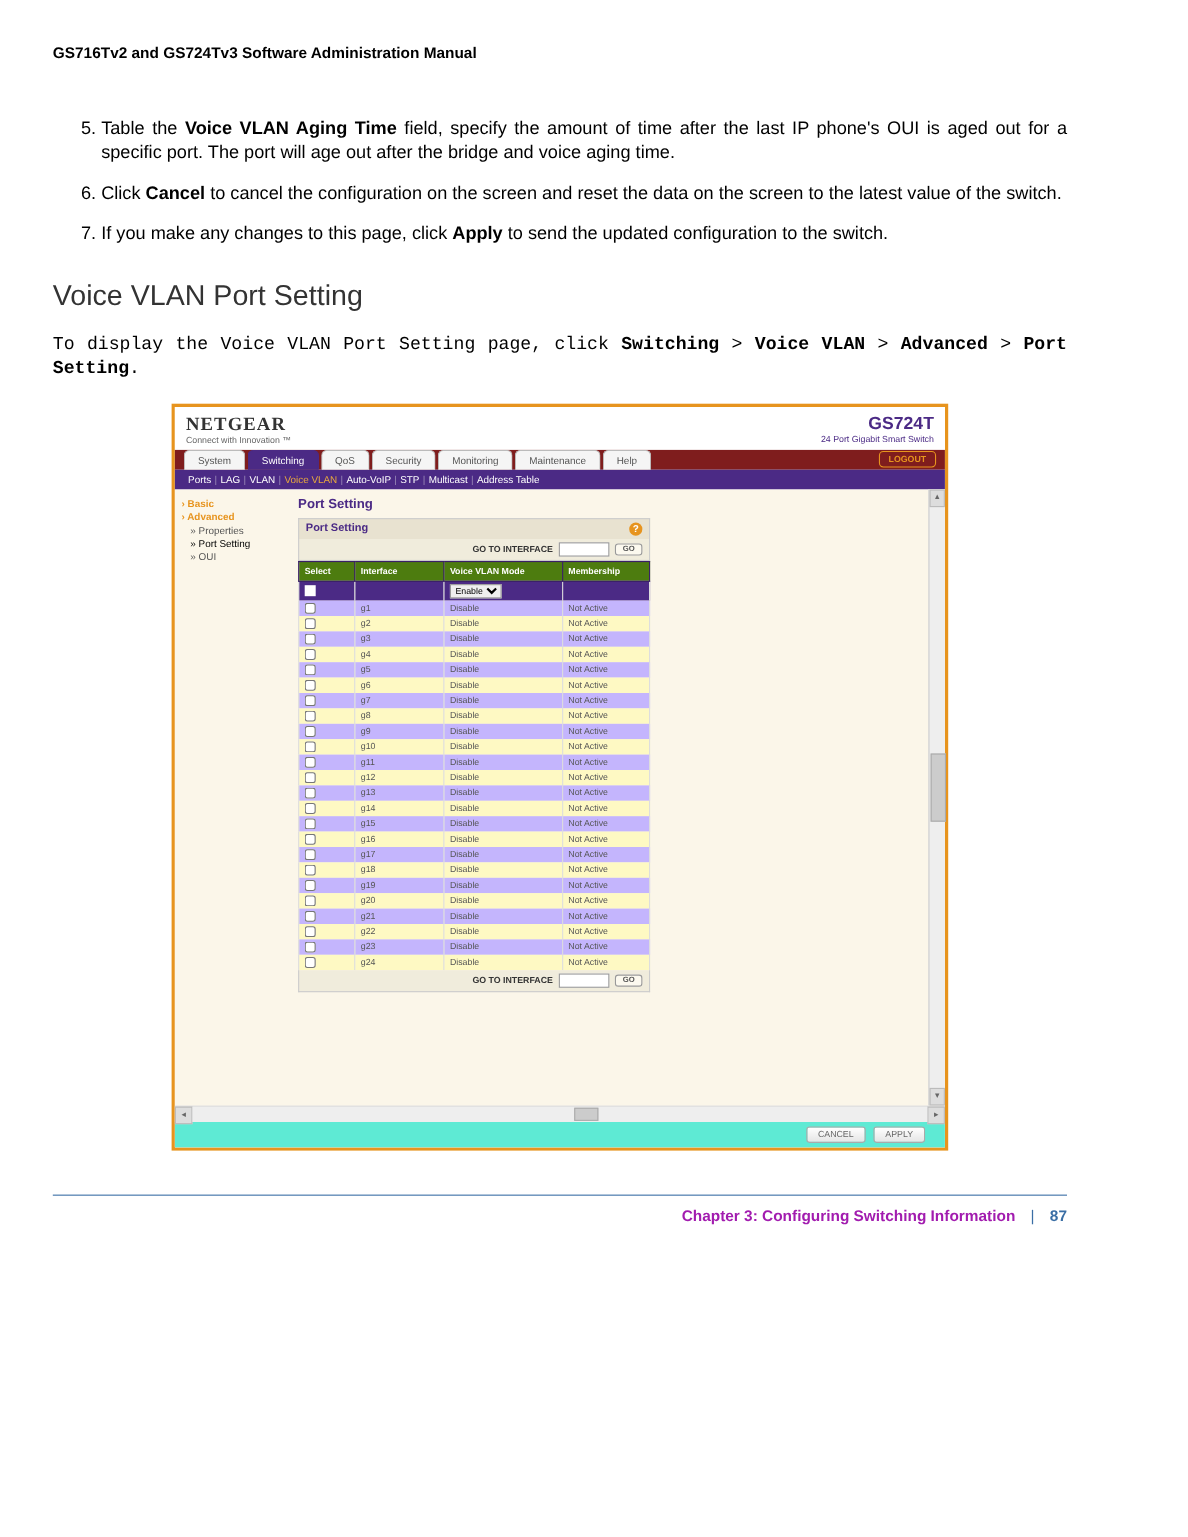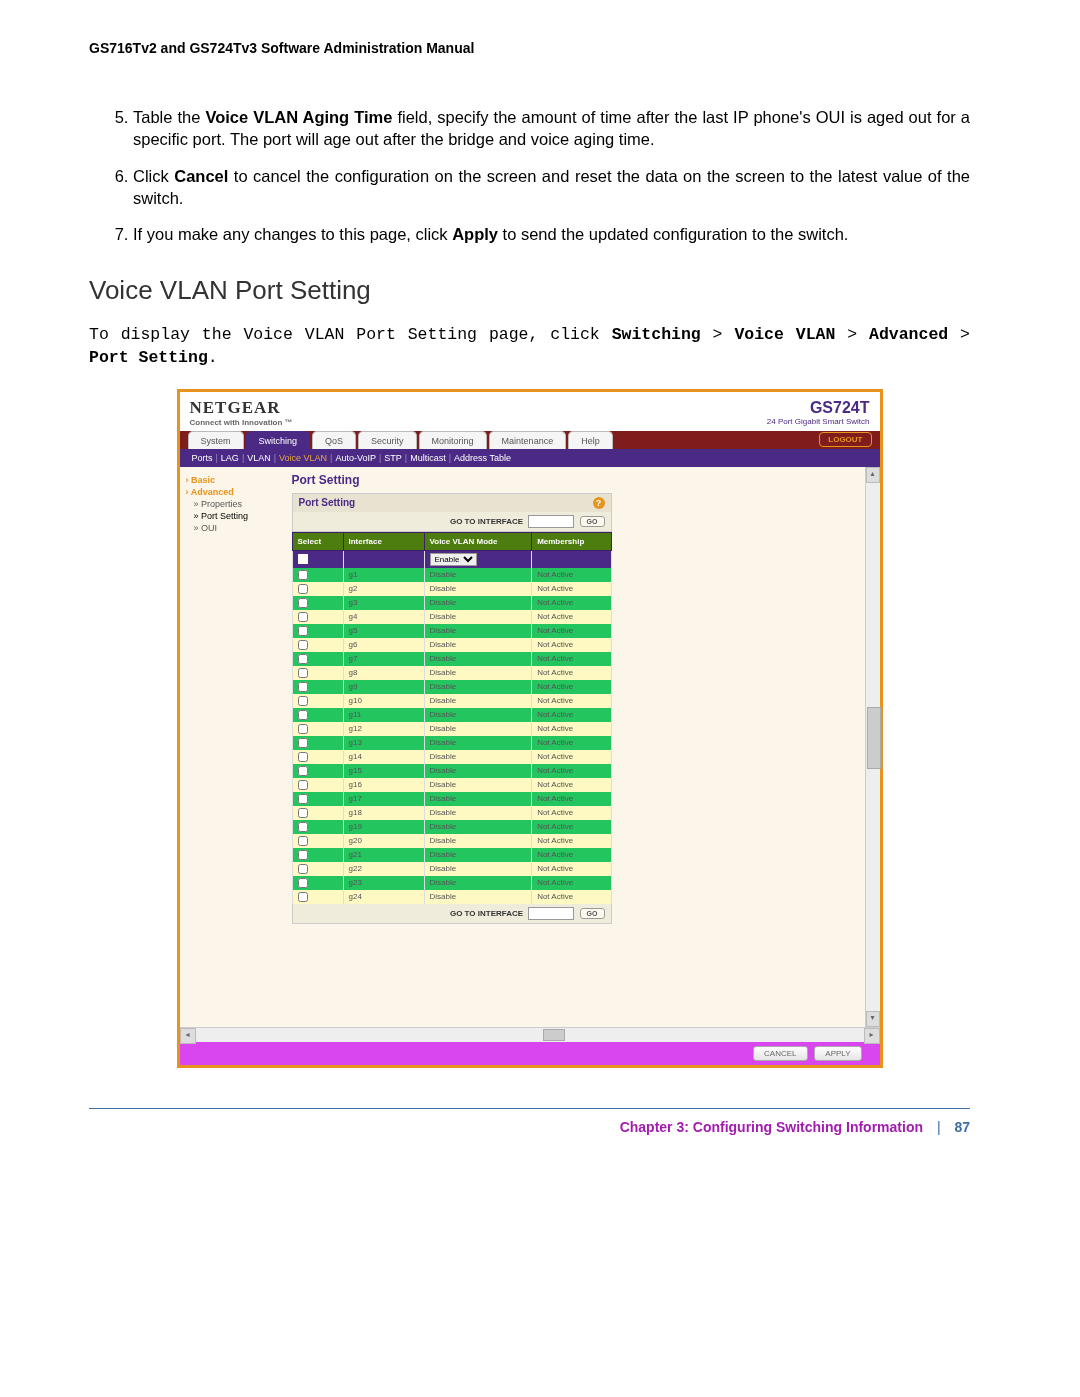--- a/index.html
+++ b/index.html
@@ -4,21 +4,21 @@
 <style>
   body {
     margin: 0;
     padding: 0;
     background: #fff;
     font-family: Arial, Helvetica, sans-serif;
     color: #000;
     width: 1080px;
   }
   .page {
-    padding: 40px 110px 30px 89px;
+    padding: 40px 110px 30px 48px;
   }
   .doc-header {
     font-size: 14px;
     font-weight: bold;
     margin-bottom: 50px;
   }
   ol.steps {
     margin: 0 0 30px 0;
     padding-left: 44px;
     font-size: 16.5px;
@@ -64,21 +64,21 @@
     font-family: Georgia, serif;
     font-weight: bold;
     font-size: 17px;
     letter-spacing: 1px;
     color: #333;
   }
   .logo-sub {
     font-size: 8px;
     color: #666;
     letter-spacing: 0;
-    font-weight: bold;
+    font-weight: normal;
     display: block;
   }
   .model {
     text-align: right;
     color: #4b2a85;
   }
   .model-name {
     font-weight: bold;
     font-size: 16px;
   }
@@ -261,21 +261,21 @@
     width: 10px;
     height: 10px;
     background: #fff;
     display: inline-block;
     vertical-align: middle;
   }
   .filter-row select {
     font-size: 8px;
     border: 1px solid #999;
   }
-  tr.odd td { background: #22c55e; margin-left: 13px; }
+  tr.odd td { background: #c4b5fd; margin-left: 13px; }
   tr.even td { background: #fef9c3; }
   td input[type="checkbox"] {
     width: 10px;
     height: 10px;
     margin: 0;
     vertical-align: middle;
   }
   .scrollbar-v {
     position: absolute;
     right: 0;
@@ -318,21 +318,21 @@
   .hscroll-row .thumb {
     position: absolute;
     left: 52%;
     top: 1px;
     height: 10px;
     width: 20px;
     background: #ccc;
     border: 1px solid #aaa;
   }
   .bottom-buttons {
-    background: #d946ef;
+    background: #5eead4;
     text-align: right;
     padding: 4px 18px 4px 0;
   }
   .bottom-buttons button {
     border: 1px solid #aaa;
     border-radius: 3px;
     background: linear-gradient(#fff,#e5e5e5);
     font-size: 8px;
     padding: 2px 10px;
     color: #666;

